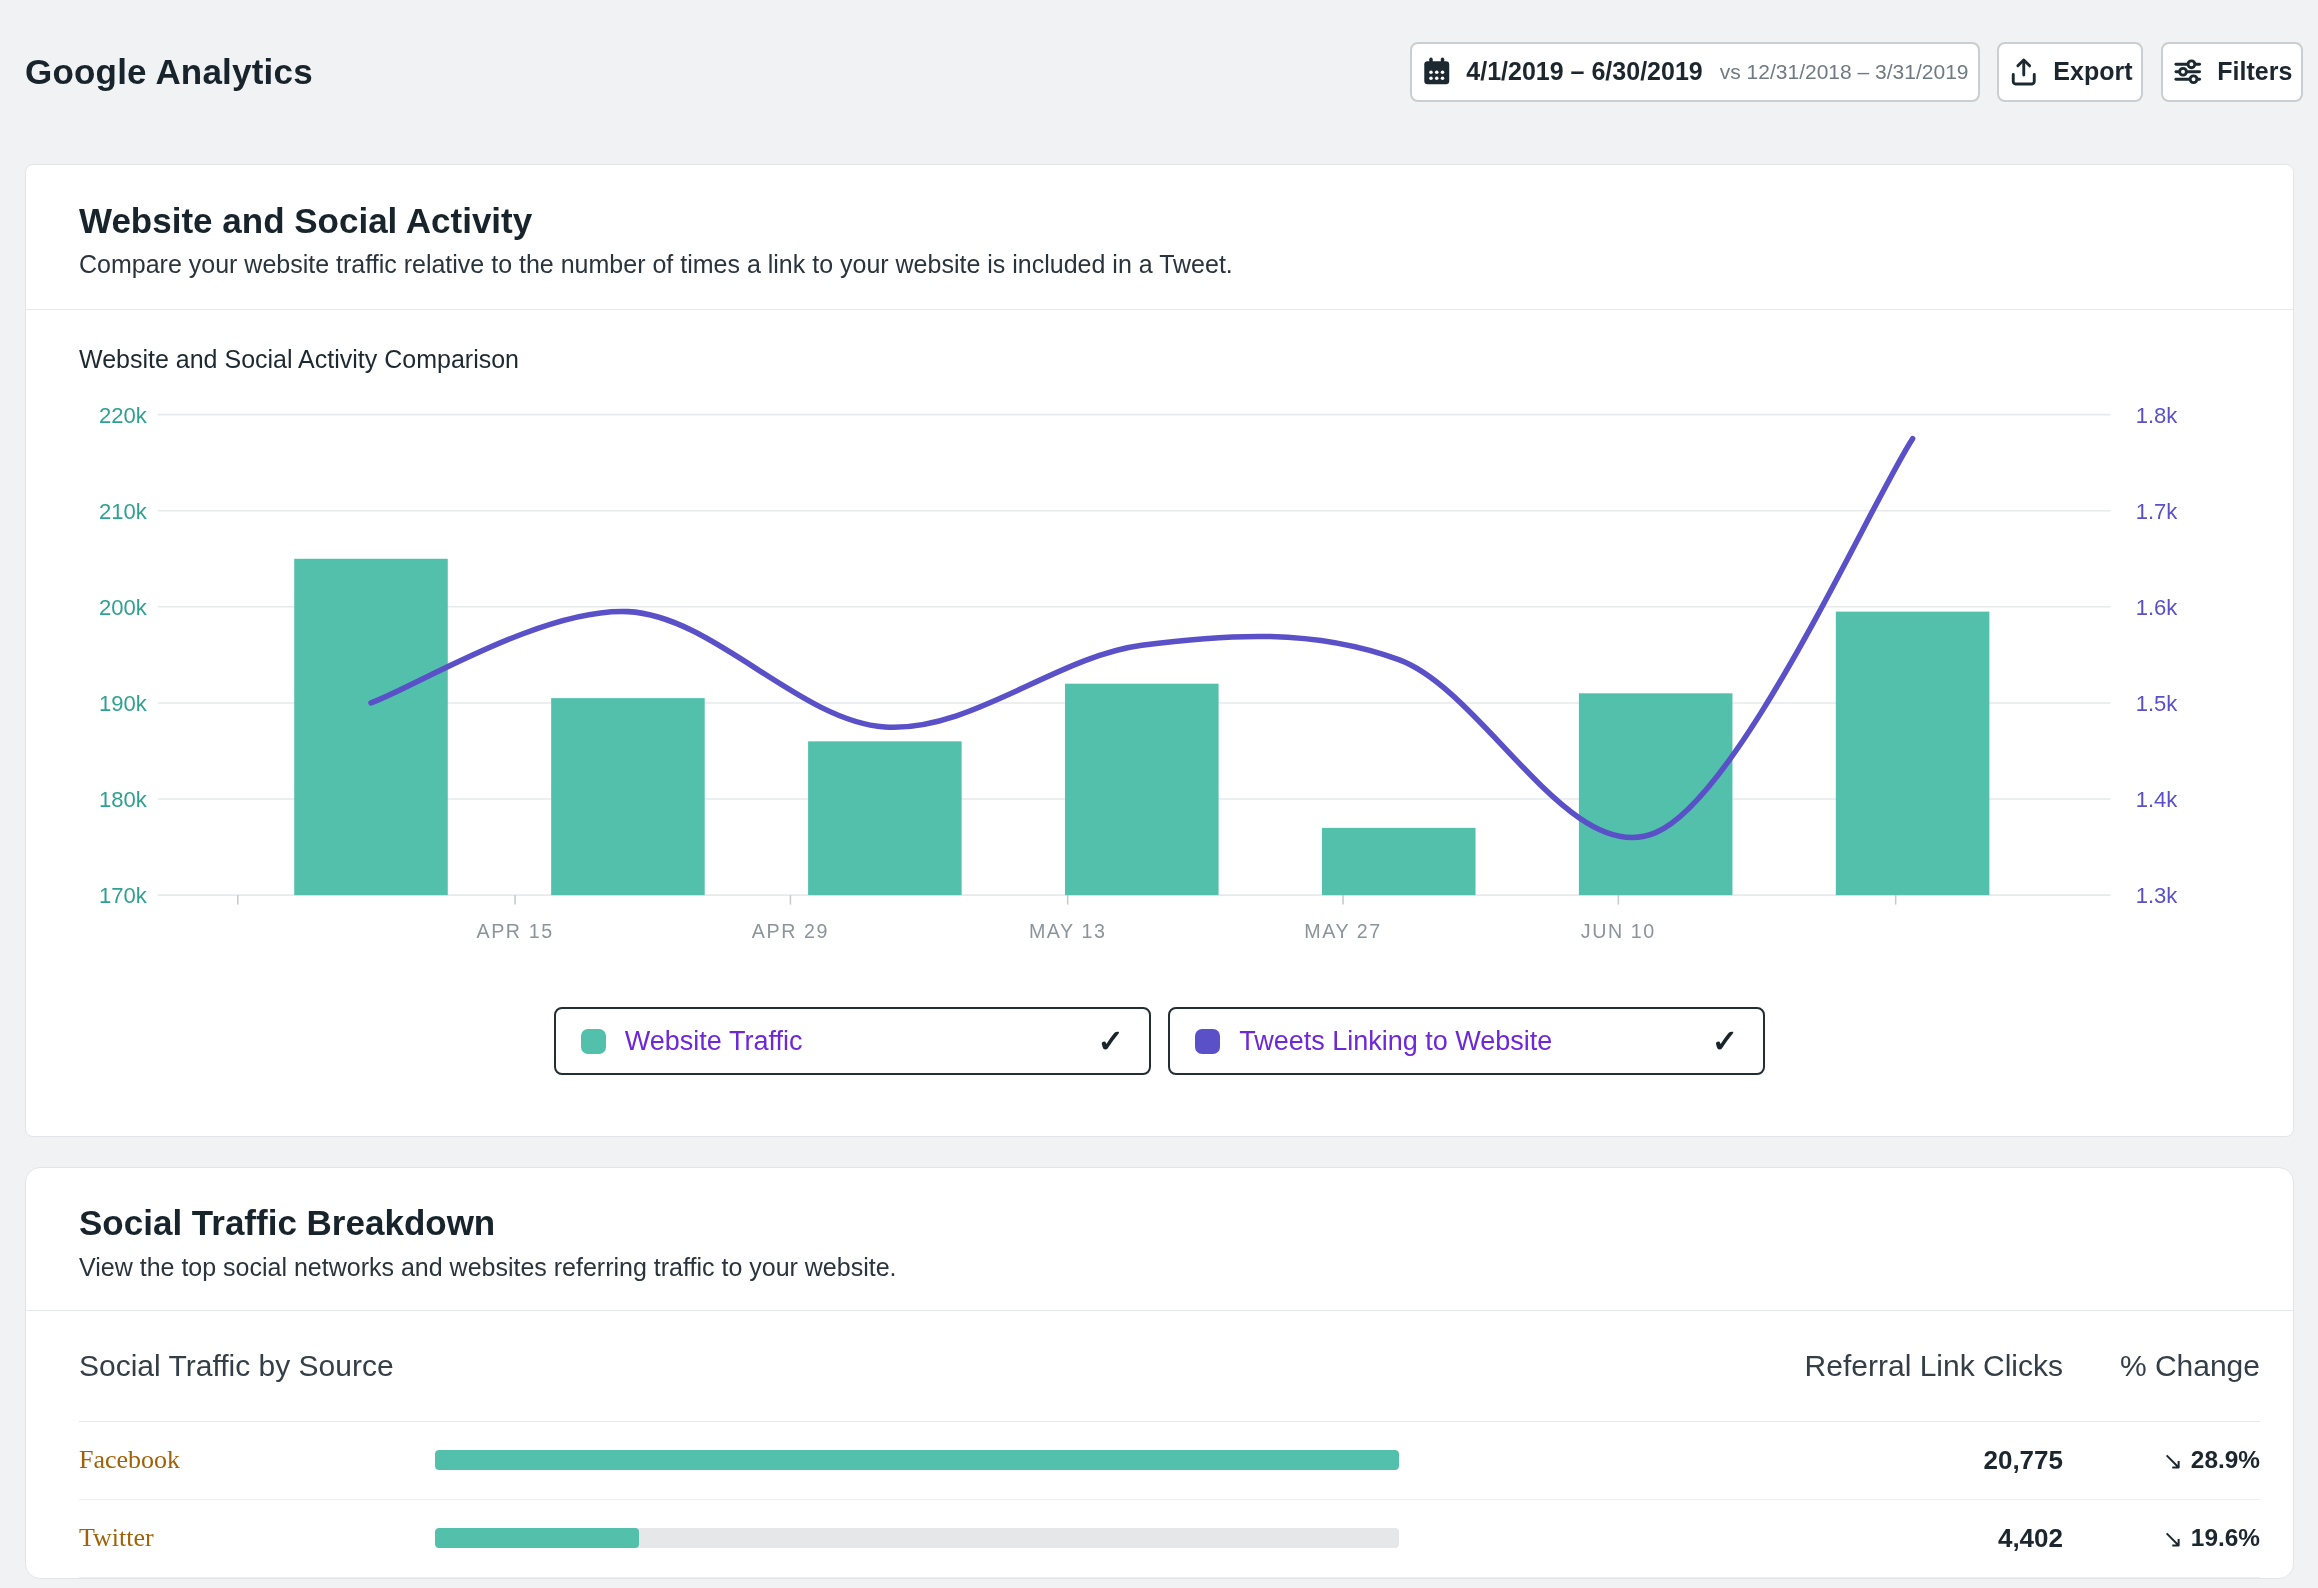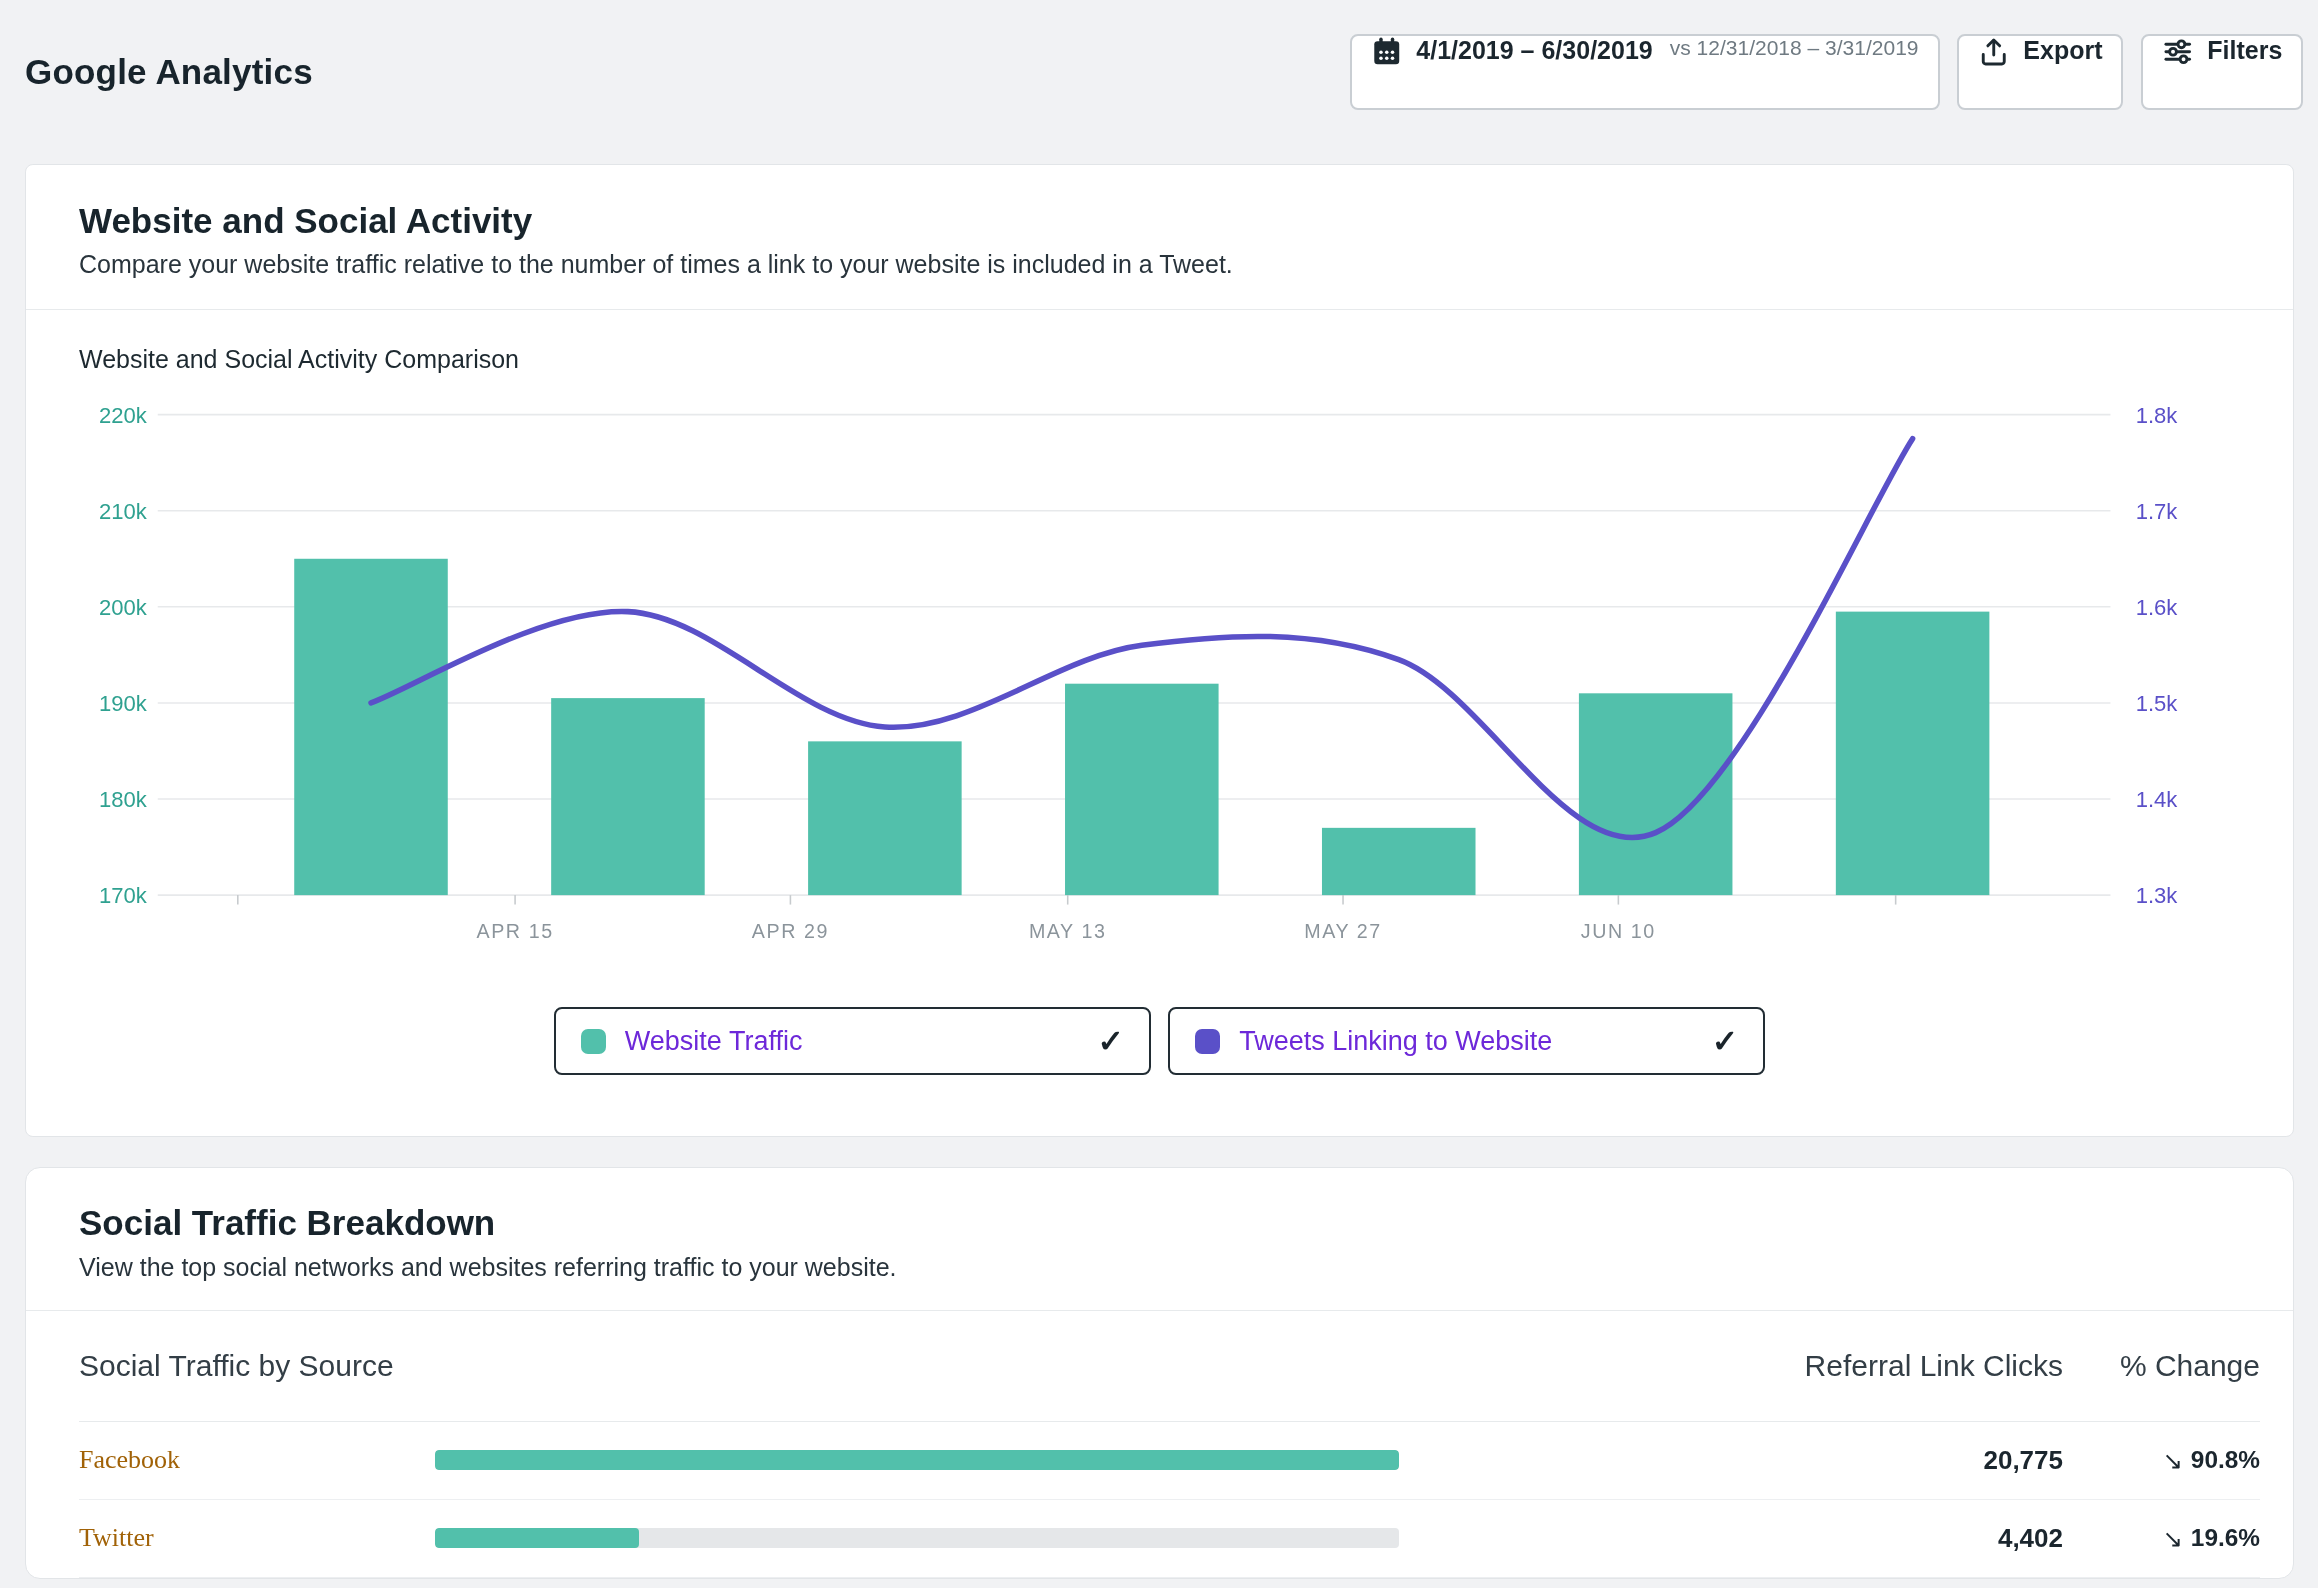--- a/index.html
+++ b/index.html
@@ -12,23 +12,23 @@
     -webkit-font-smoothing: antialiased;
   }
   
   .page-header {
     display: flex; align-items: center; justify-content: space-between;
     padding: 23.6px 15.7px 0 25px; height: 96px;
   }
   .page-title { font-size: 35px; font-weight: 700; margin: 0; color: #18242c; letter-spacing: 0.2px; }
   .header-actions { display: flex; gap: 17.3px; }
   .btn {
-    display: inline-flex; gap: 14px;
+    display: inline-flex; align-items: center; gap: 14px;
     background: #fff; border: 2px solid #c9ced3; border-radius: 7.9px;
-    height: 76px; padding: 0 19px; box-sizing: border-box;
+    height: 60px; padding: 0 9px; box-sizing: border-box;
     font-family: inherit; font-size: 25px; font-weight: 700; color: #1b262e;
     cursor: pointer;
   }
   .btn svg { flex: 0 0 auto; }
   .date-compare { font-size: 21px; font-weight: 400; color: #6f7a82; margin-left: 3.1px; }
   
   .card {
     background: #fff; border: 1.6px solid #e2e5e8; border-radius: 7.9px;
     margin: 0 25px;
   }
@@ -199,21 +199,21 @@
     <div class="t-row">
       <div class="t-source">Facebook</div>
       <div>
           <div class="bar-track">
             <div class="bar-fill" style="width: 100%; background: rgb(82, 192, 171);"></div>
           </div>
         </div>
       <div class="t-clicks">20,775</div>
       <div class="t-change">
         <span class="trend-icon">↘</span>
-        <span>90.8%</span>
+        <span>28.9%</span>
       </div>
     </div>
     <div class="t-row">
       <div class="t-source">Twitter</div>
       <div>
           <div class="bar-track">
             <div class="bar-fill" style="width: 21.1889%; background: rgb(82, 192, 171);"></div>
           </div>
         </div>
       <div class="t-clicks">4,402</div>

